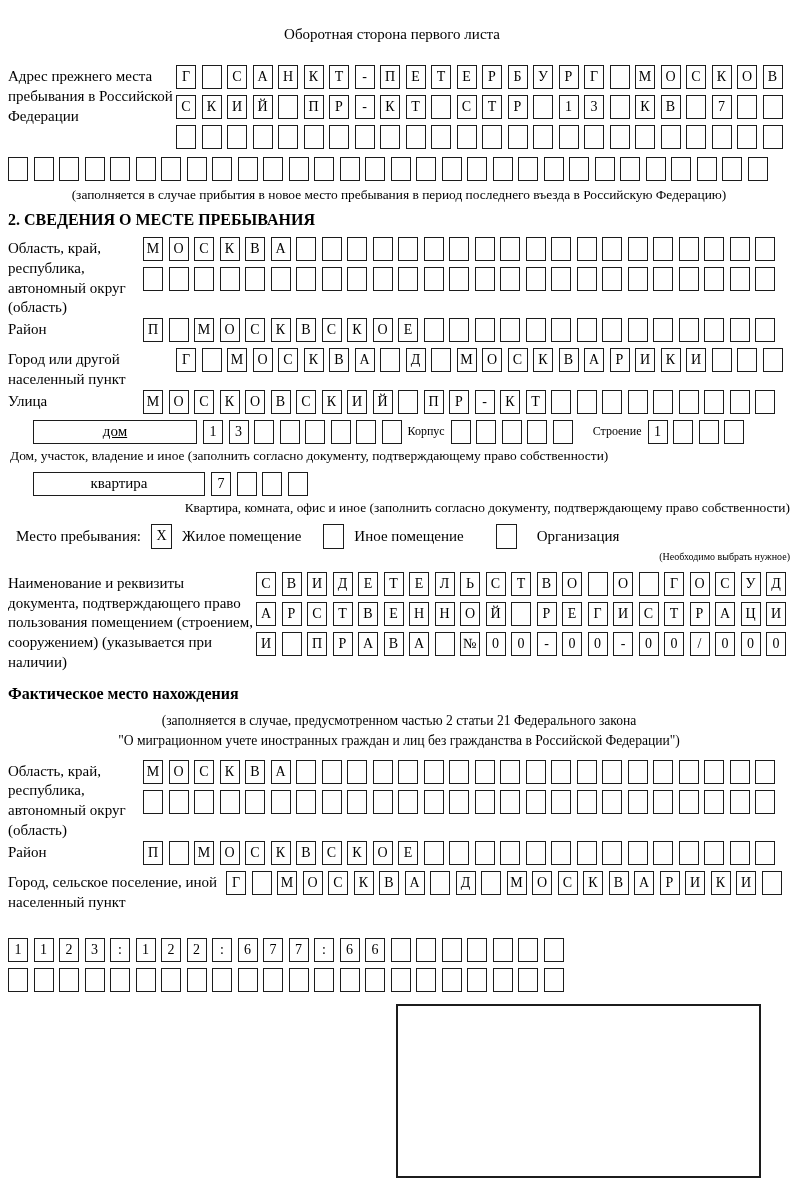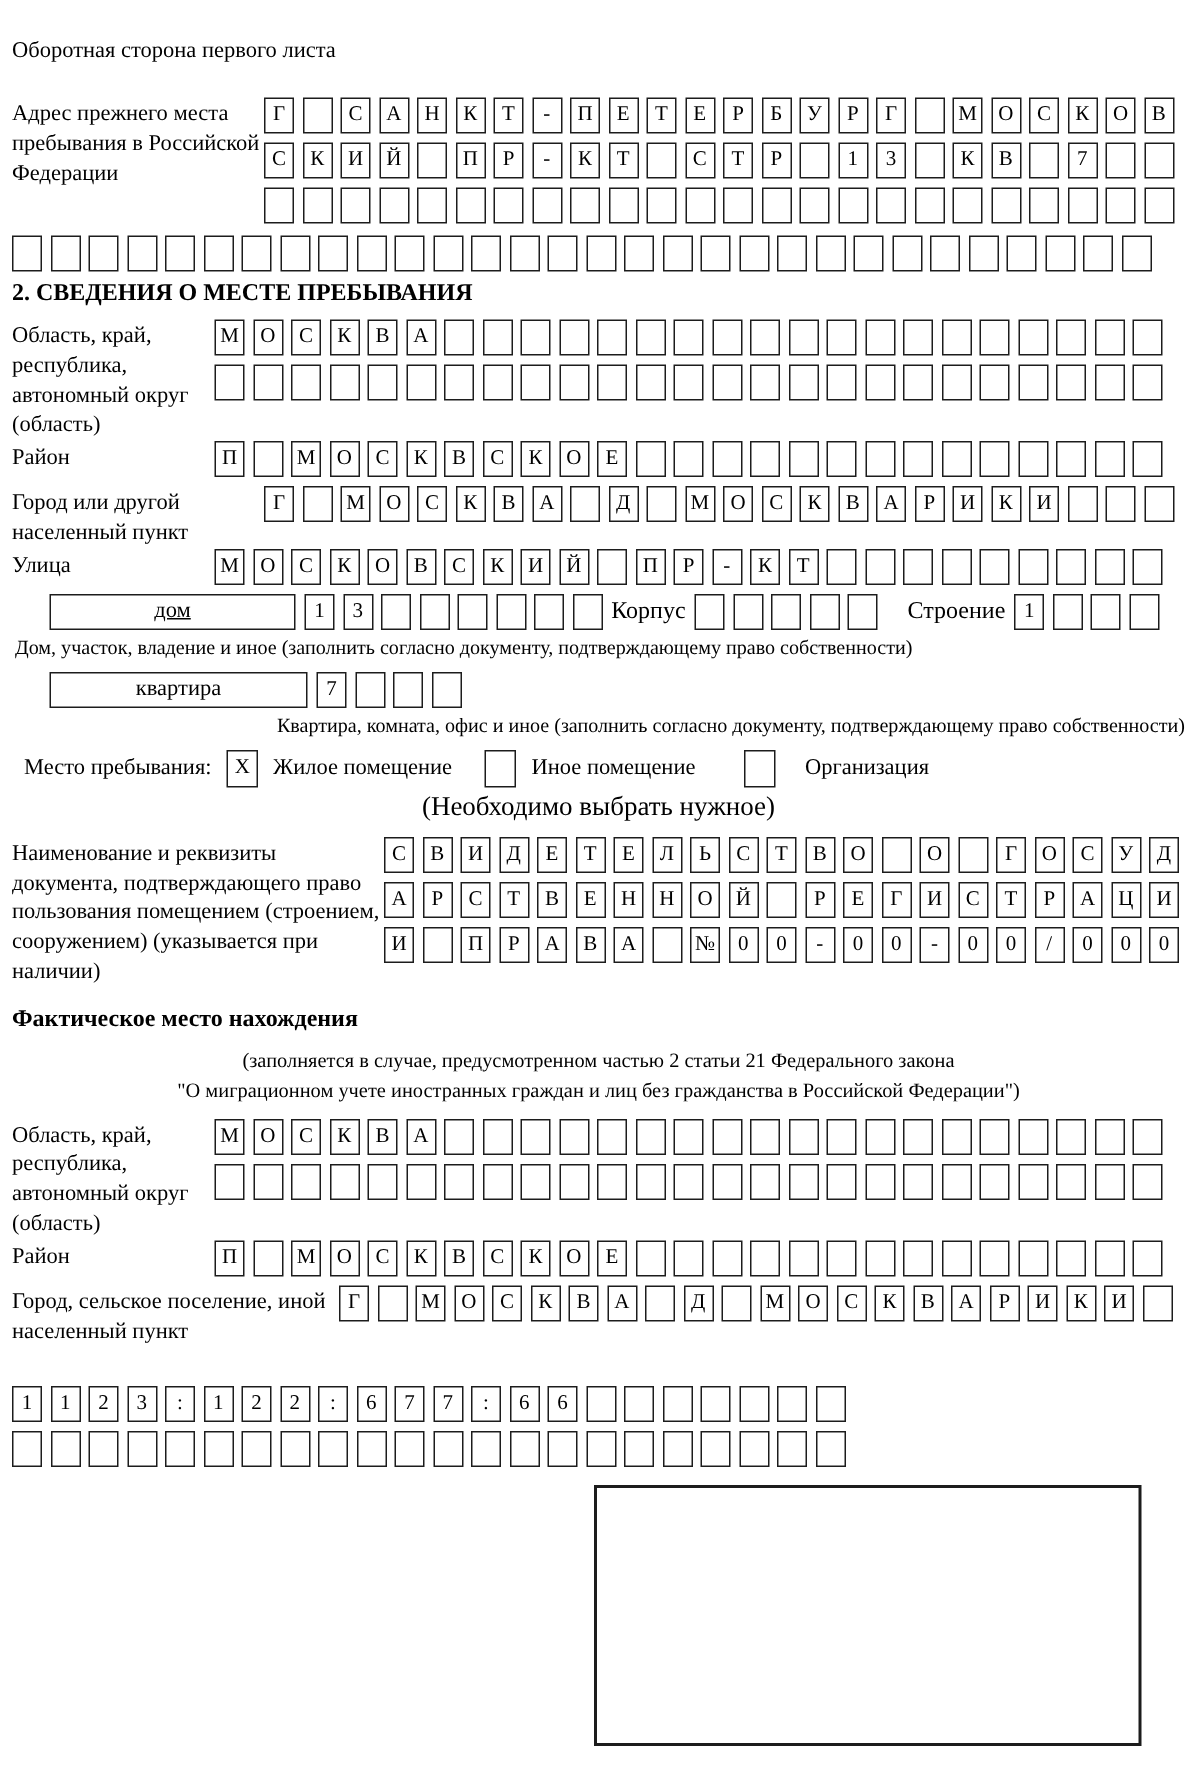--- a/index.html
+++ b/index.html
@@ -1,39 +1,39 @@
 <!DOCTYPE html>
 <html><head>
 <meta charset="utf-8">
 <style>
   html,body{margin:0;padding:0;background:#fff;color:#000;}
   body{width:800px;font-family:"Liberation Serif","DejaVu Serif",serif;}
   .page{width:800px;height:1180px;box-sizing:border-box;padding:14px 10px 0 8px;overflow:hidden;}
-  .header-note{text-align:left;font-size:15px;padding:12px 14px 22px 0;}
+  .header-note{text-align:center;font-size:15px;padding:12px 14px 22px 0;}
   .frow{display:flex;align-items:flex-start;}
   .lbl{font-size:15px;line-height:1.32;padding-top:2px;}
   .w168{flex:0 0 168px;}
   .w135{flex:0 0 135px;}
   .w248{flex:0 0 248px;}
   .w218{flex:0 0 218px;}
   .gridcol{flex:1 1 auto;}
   .cells{display:flex;gap:5.5px;margin-bottom:6px;}
   .cell{flex:0 0 auto;box-sizing:border-box;width:20px;height:24px;border:1.7px solid #1c1c1c;
         font-size:14px;line-height:21px;text-align:center;background:#fff;}
   .caption{text-align:center;font-size:13.4px;margin:2px 0 8px 0;}
   .sec-title{text-align:left;font-weight:bold;font-size:16px;margin:4px 0 8px 0;}
-  .inline-lbl{font-size:16px;white-space:nowrap;}
+  .inline-lbl{font-size:12px;white-space:nowrap;}
   .namedbox{box-sizing:border-box;height:24px;border:1.7px solid #1c1c1c;display:flex;
             align-items:center;justify-content:center;font-size:15px;background:#fff;}
   .houserow{display:flex;align-items:center;gap:6px;margin:0 0 4px 25px;}
   .aptrow{display:flex;align-items:center;gap:6px;margin:2px 0 4px 25px;}
   .checkrow{display:flex;align-items:center;margin:6px 0 2px 8px;font-size:15px;}
   .checkbox{box-sizing:border-box;width:21px;height:25px;border:1.7px solid #1c1c1c;display:inline-flex;
             align-items:center;justify-content:center;font-size:14px;margin:0 10px 0 10px;}
-  .choose-note{text-align:center;font-size:18px;margin:2px 0 10px 0;}
+  .choose-note{text-align:right;font-size:10px;margin:2px 0 10px 0;}
   .al-note{text-align:center;font-size:13.6px;line-height:1.5;margin-bottom:8px;}
   .stamp-wrap{margin-left:388px;width:368px;margin-top:6px;}
   .stamp-box{box-sizing:border-box;width:365px;height:174px;border:2px solid #1c1c1c;background:#fff;}
   .mb0{margin-bottom:2px;}
 </style>
 </head>
 <body>
 
 <div class="page">
 
@@ -147,20 +147,21 @@
       <span class="cell"></span>
       <span class="cell"></span>
       <span class="cell"></span>
       <span class="cell"></span>
       <span class="cell"></span>
       <span class="cell"></span>
       <span class="cell"></span>
       <span class="cell"></span>
       <span class="cell"></span>
     </div>
+  <div class="caption">(заполняется в случае прибытия в новое место пребывания в период последнего въезда в Российскую Федерацию)</div>
 
   <div class="sec-title">2. СВЕДЕНИЯ О МЕСТЕ ПРЕБЫВАНИЯ</div>
 
   <div class="frow">
     <div class="lbl w135">Область, край, республика, автономный округ (область)</div>
     <div class="gridcol">
       <div class="cells">
           <span class="cell">М</span>
           <span class="cell">О</span>
           <span class="cell">С</span>

